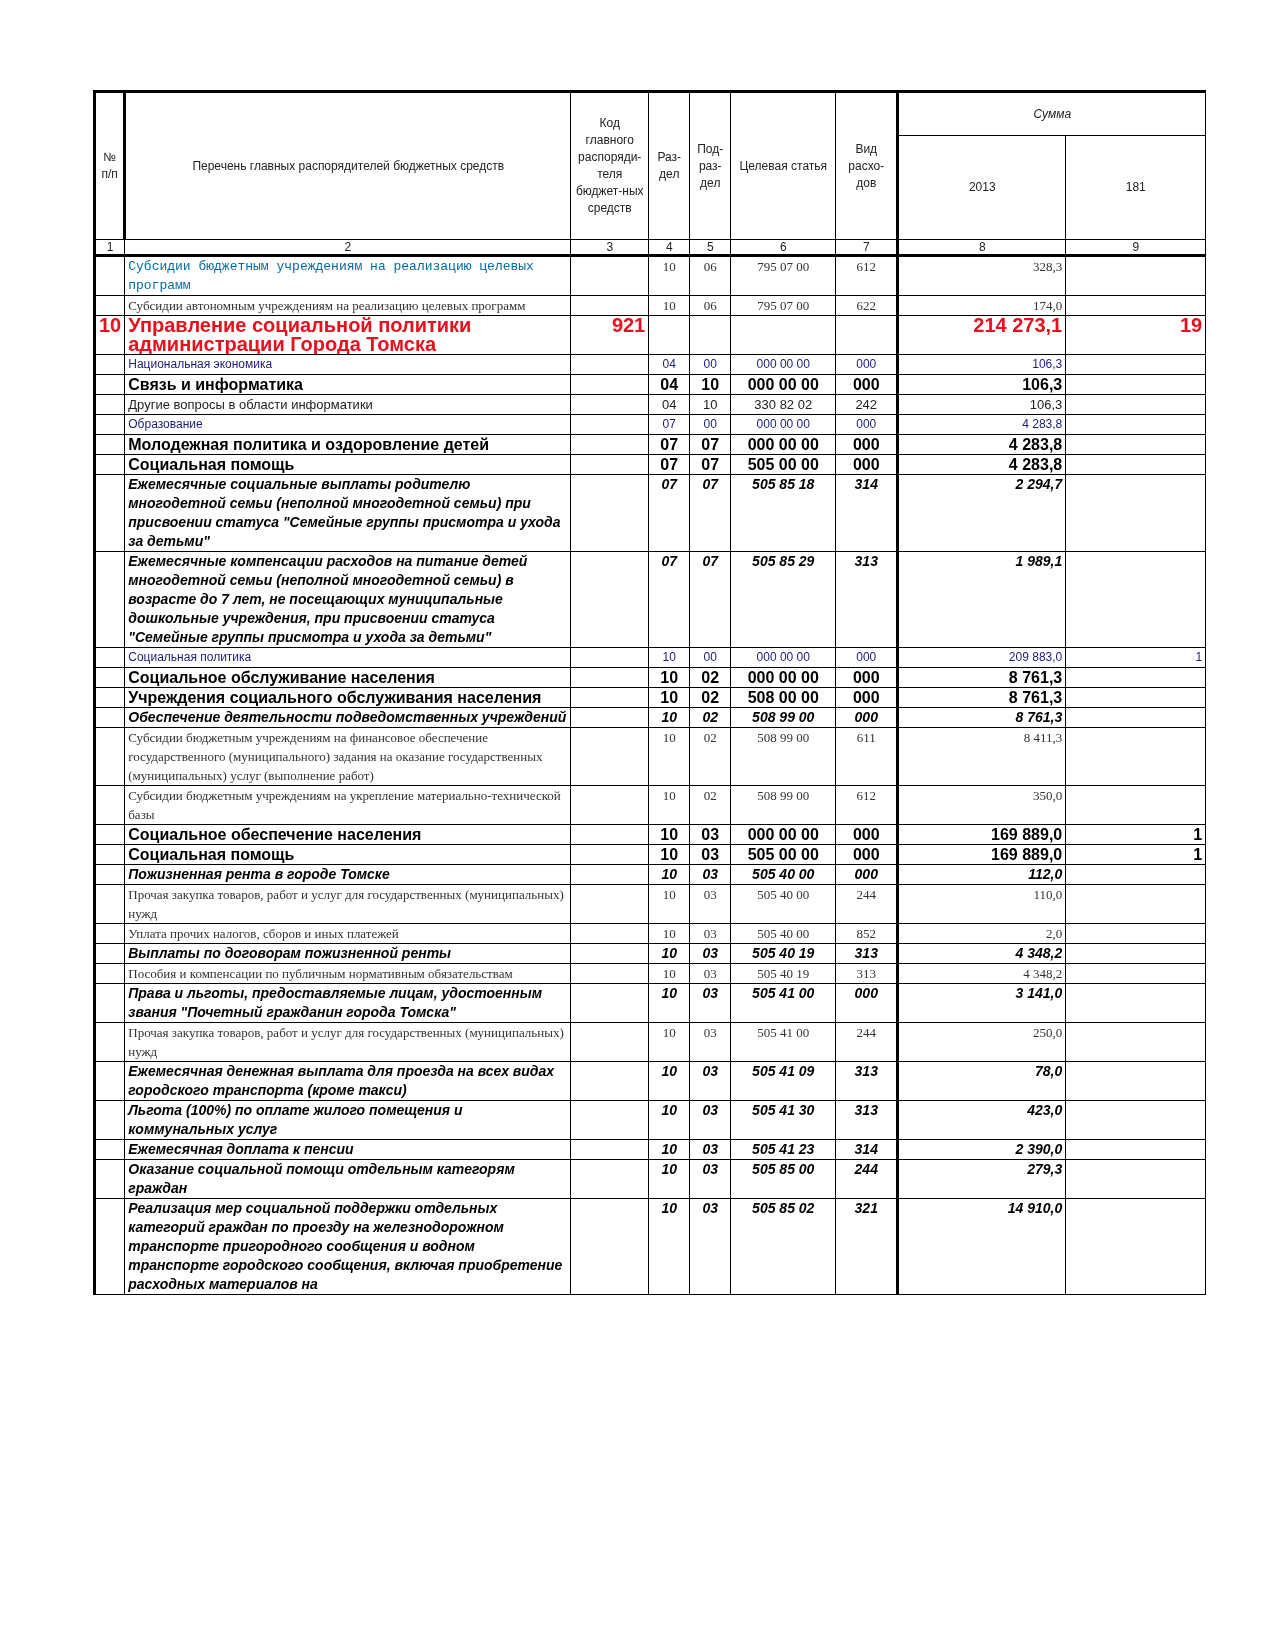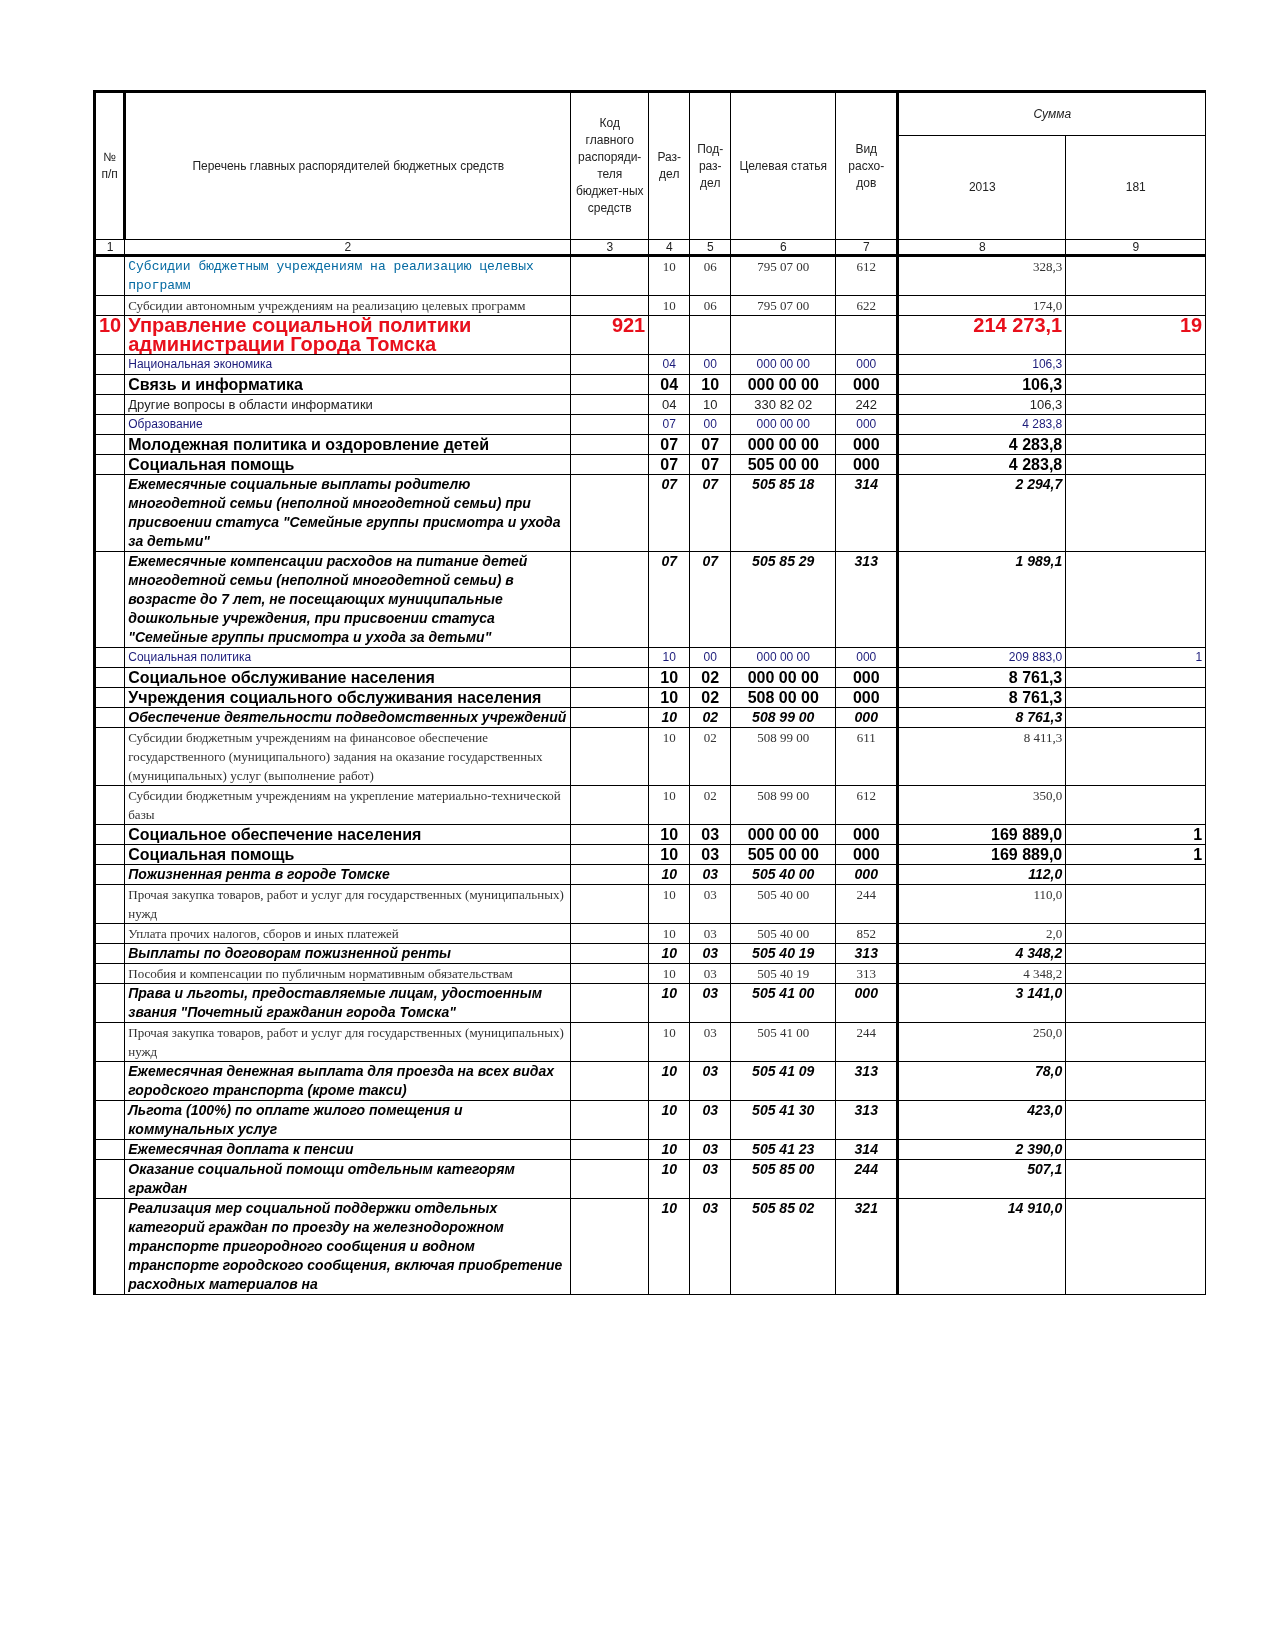--- a/index.html
+++ b/index.html
@@ -401,21 +401,21 @@
     <td class="amt"></td>
   </tr>
       <tr class="program">
     <td class="thick-outer num1"></td>
     <td class="name">Оказание социальной помощи отдельным категорям граждан</td>
     <td class="code"></td>
     <td class="num">10</td>
     <td class="num">03</td>
     <td class="num">505 85 00</td>
     <td class="num">244</td>
-    <td class="amt thick-l">507,1</td>
+    <td class="amt thick-l">279,3</td>
     <td class="amt"></td>
   </tr>
       <tr class="program">
     <td class="thick-outer num1"></td>
     <td class="name">Реализация мер социальной поддержки отдельных категорий граждан по проезду на железнодорожном транспорте пригородного сообщения и водном транспорте городского сообщения, включая приобретение расходных материалов на</td>
     <td class="code"></td>
     <td class="num">10</td>
     <td class="num">03</td>
     <td class="num">505 85 02</td>
     <td class="num">321</td>

